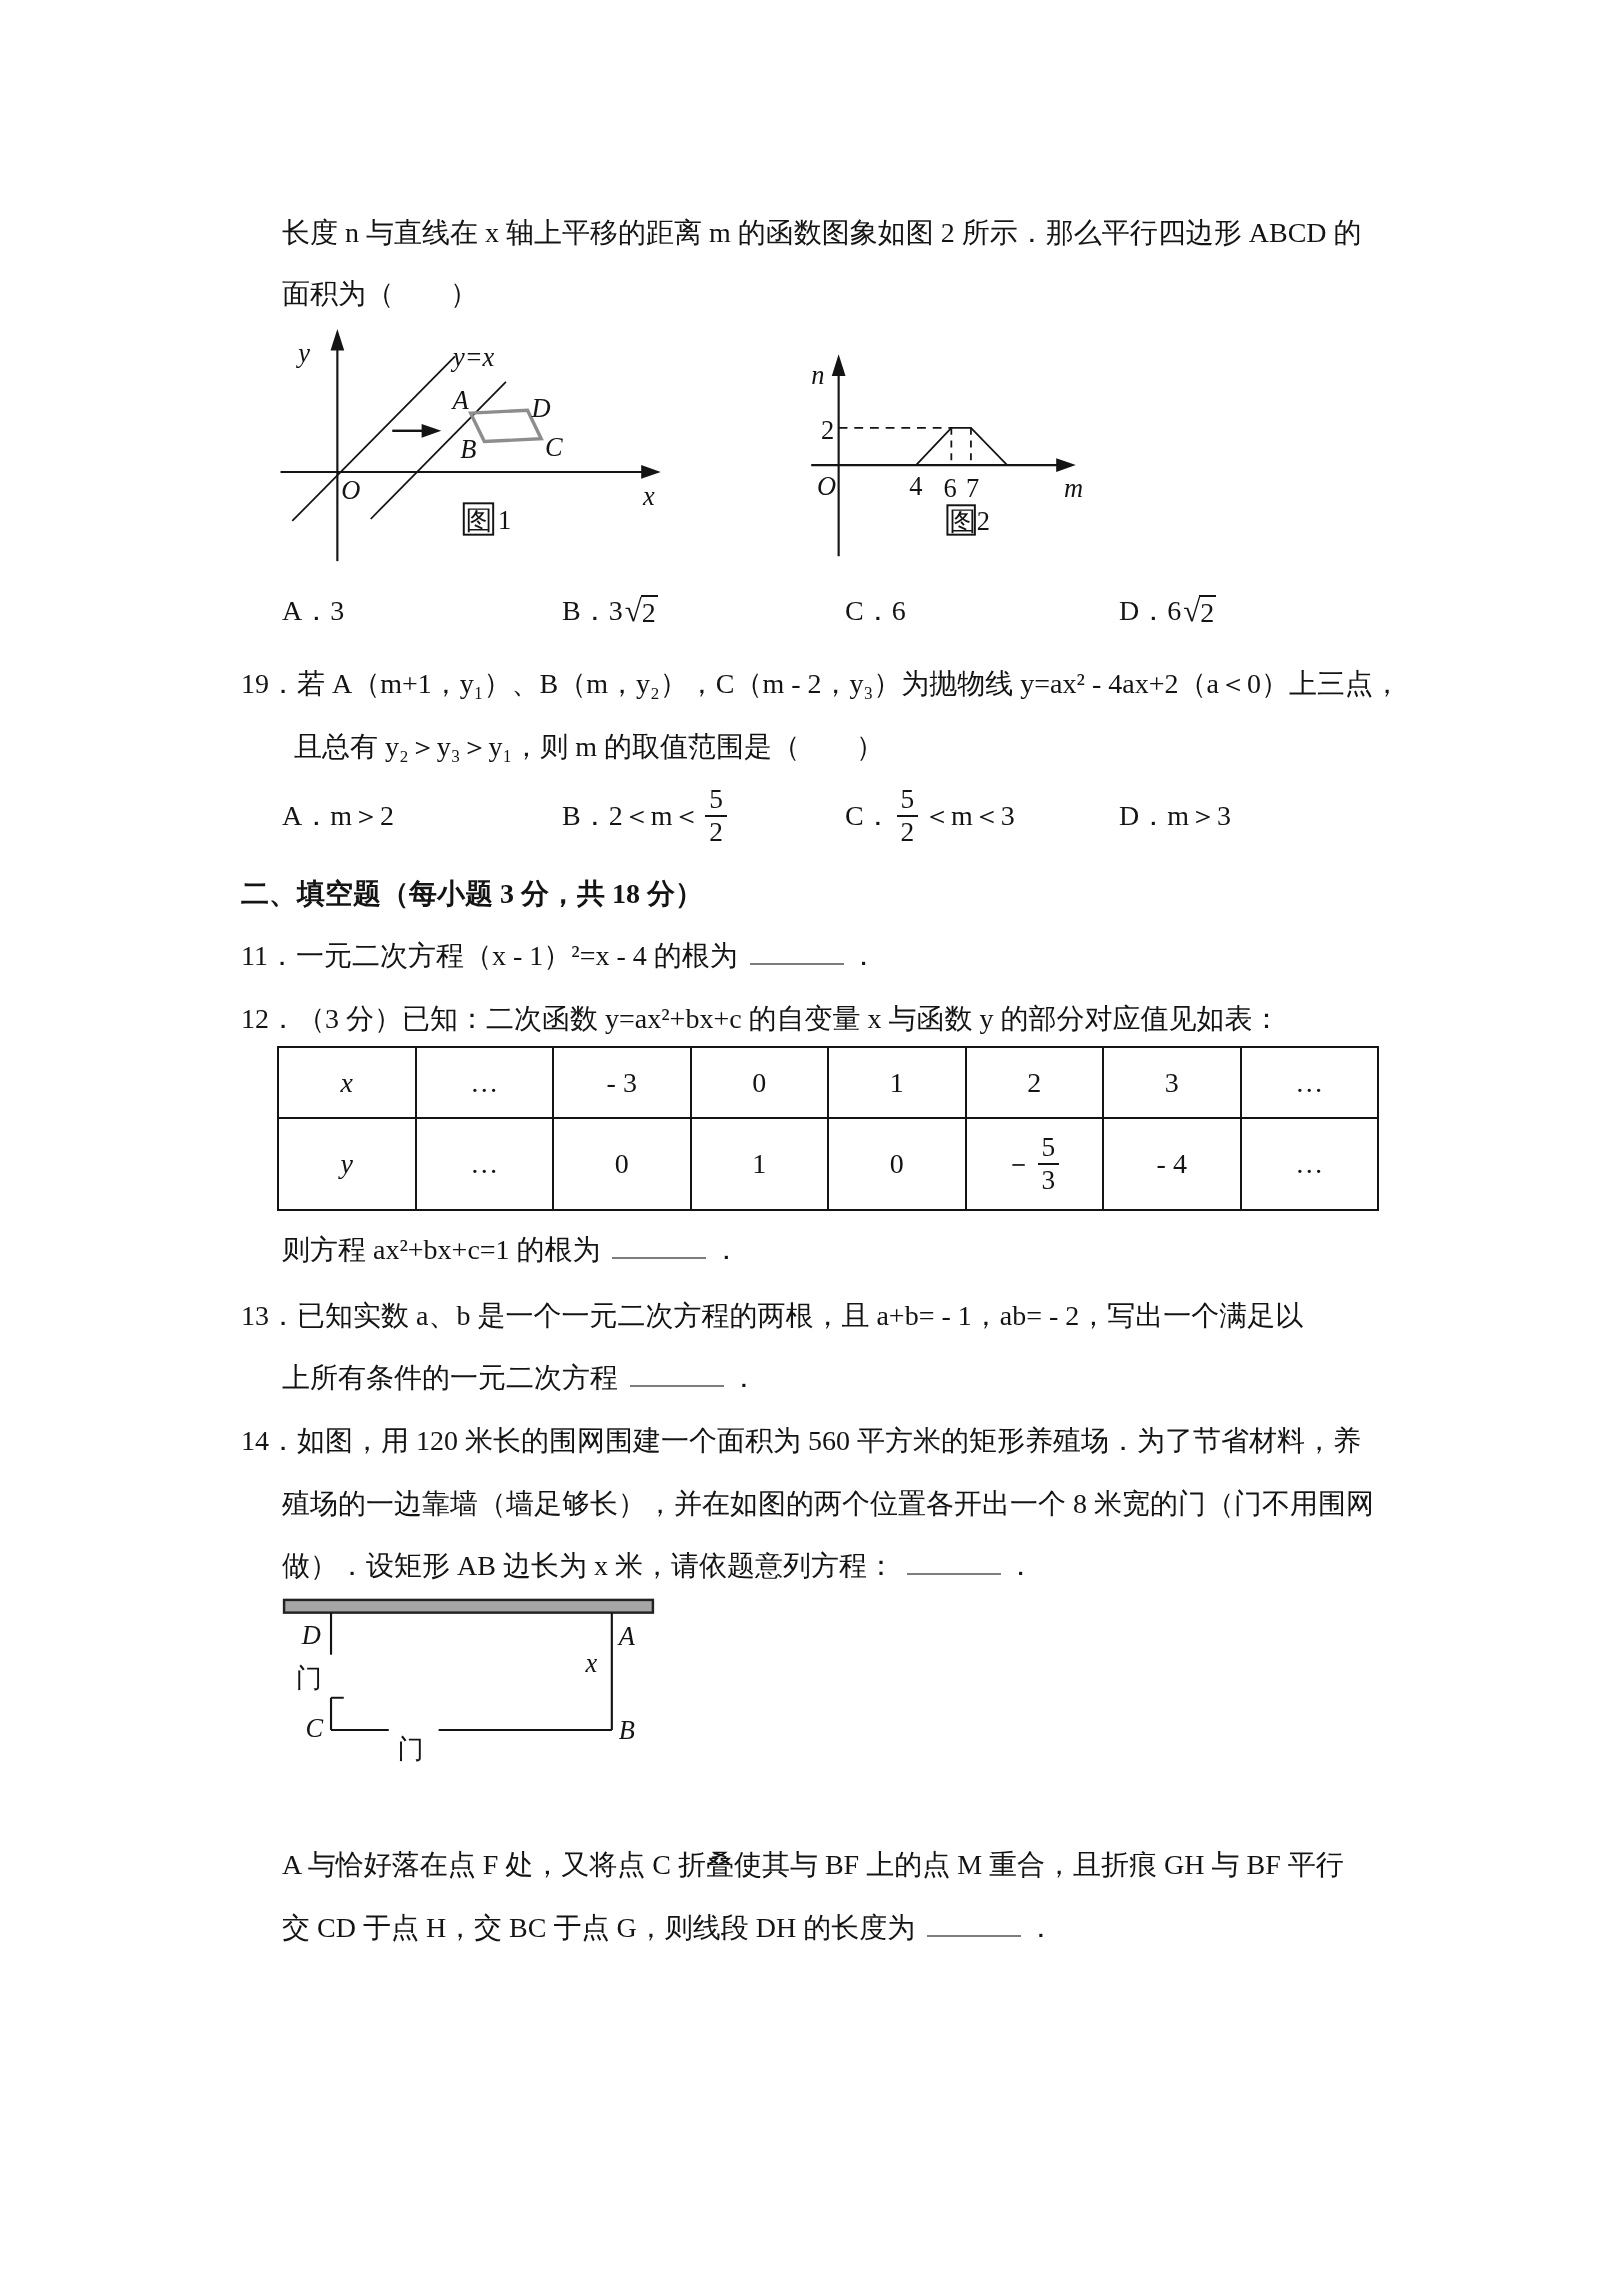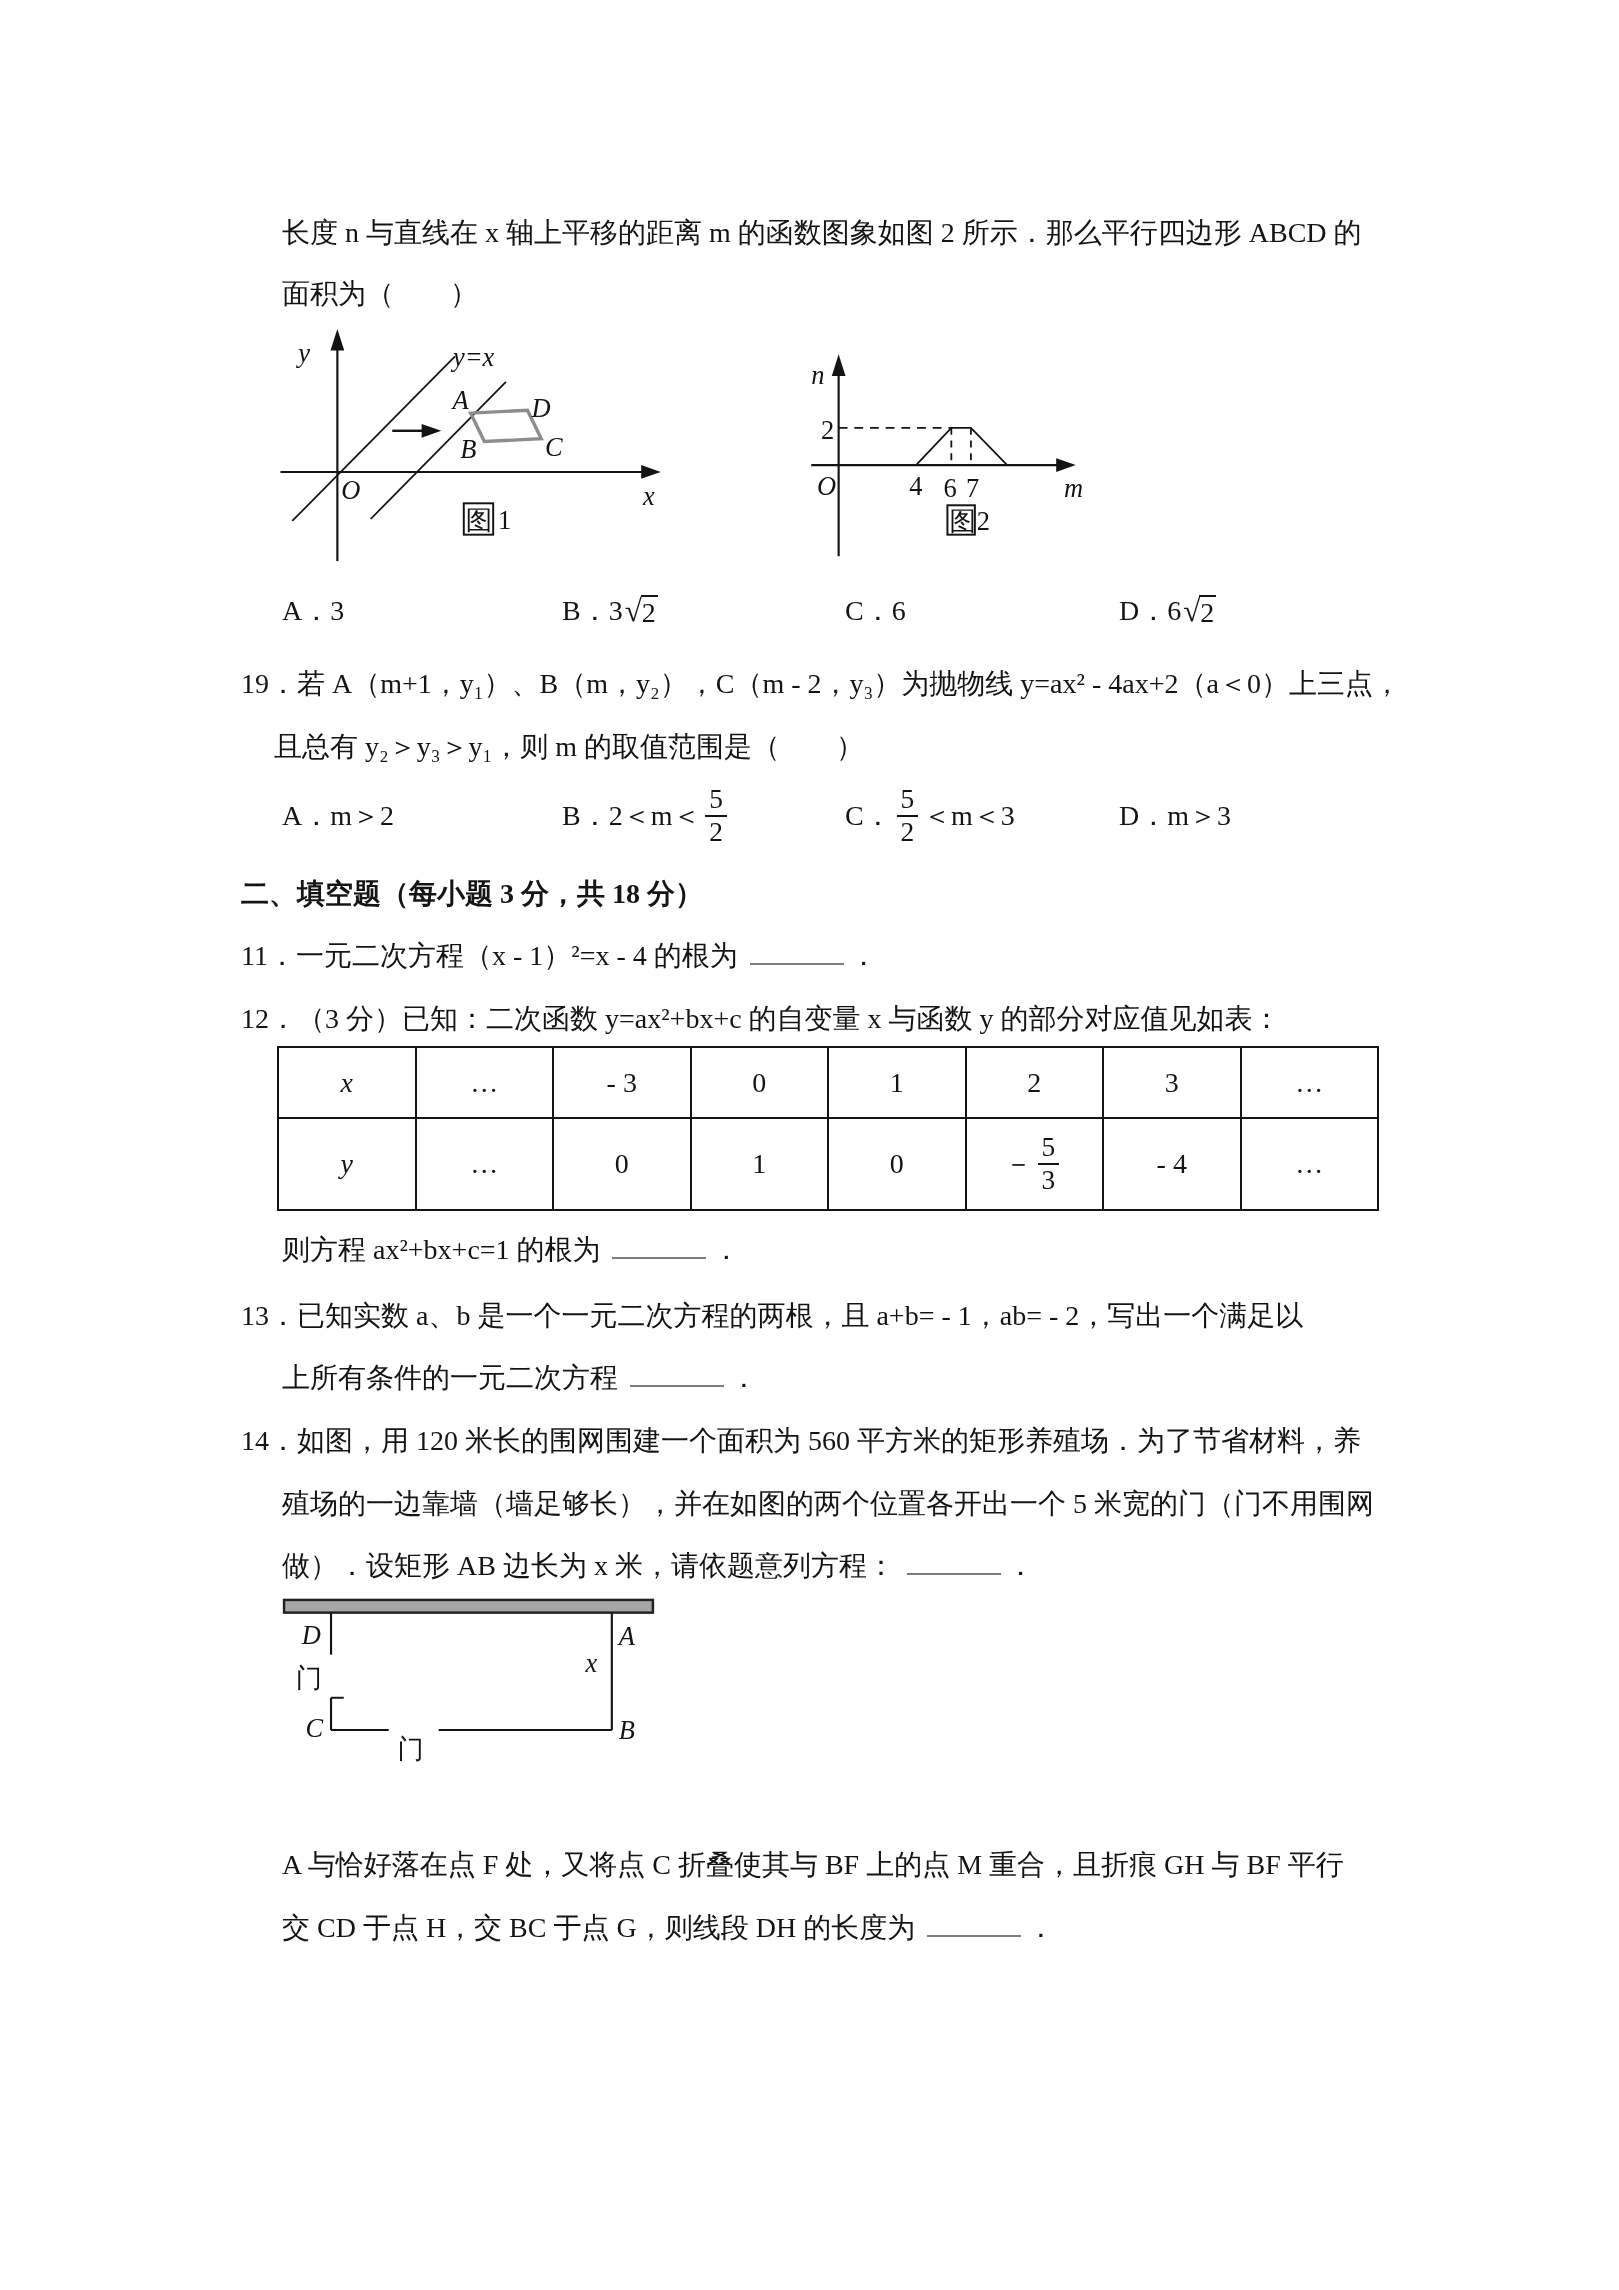--- a/index.html
+++ b/index.html
@@ -115,21 +115,21 @@
         <span class="qnum">D．</span>
         <span>6</span>
         <span class="sqrt">
           <span class="rad">√</span>
           <span class="radicand">2</span>
         </span>
       </span>
   </div>
 
   <div class="abs" style="left:241px;top:665px"><span class="qnum">19．</span><span>若 A（m+1，y₁）、B（m，y₂），C（m - 2，y₃）为抛物线 y=ax² - 4ax+2（a＜0）上三点，</span></div>
-  <div class="abs" style="left:274px;top:728px">且总有 y₂＞y₃＞y₁，则 m 的取值范围是（　　）</div>
+  <div class="abs" style="left:294px;top:728px">且总有 y₂＞y₃＞y₁，则 m 的取值范围是（　　）</div>
 
   <div class="abs optrow2" style="left:0;top:775px;width:1619px">
     <span class="opt optrow2" style="left:282px">
         <span class="qnum">A．</span>
         <span>m＞2</span>
       </span>
     <span class="opt optrow2" style="left:562px">
         <span class="qnum">B．</span>
         <span>2＜m＜</span>
         <span class="frac">
@@ -189,21 +189,21 @@
     </tbody>
       </table>
   </div>
 
   <div class="abs" style="left:282px;top:1231px"><span>则方程 ax²+bx+c=1 的根为</span><span class="blank"></span><span>．</span></div>
 
   <div class="abs" style="left:241px;top:1297px"><span class="qnum">13．</span><span>已知实数 a、b 是一个一元二次方程的两根，且 a+b= - 1，ab= - 2，写出一个满足以</span></div>
   <div class="abs" style="left:282px;top:1359px"><span>上所有条件的一元二次方程</span><span class="blank"></span><span>．</span></div>
 
   <div class="abs" style="left:241px;top:1422px"><span class="qnum">14．</span><span>如图，用 120 米长的围网围建一个面积为 560 平方米的矩形养殖场．为了节省材料，养</span></div>
-  <div class="abs" style="left:282px;top:1485px">殖场的一边靠墙（墙足够长），并在如图的两个位置各开出一个 5 米宽的门（门不用围网</div>
+  <div class="abs" style="left:282px;top:1485px">殖场的一边靠墙（墙足够长），并在如图的两个位置各开出一个 8 米宽的门（门不用围网</div>
   <div class="abs" style="left:282px;top:1547px"><span>做）．设矩形 AB 边长为 x 米，请依题意列方程：</span><span class="blank"></span><span>．</span></div>
 
   <svg class="abs" style="left:223px;top:1596px;font-size:29px" width="490" height="181" viewBox="0 0 500 185">
     <rect x="62" y="4" width="377" height="13" fill="#a6a6a6" stroke="#222222" stroke-width="2.5"></rect>
     <line x1="110" y1="17" x2="110" y2="60" stroke-width="2.2"></line>
     <line x1="110" y1="104" x2="123" y2="104" stroke-width="2"></line>
     <line x1="110" y1="104" x2="110" y2="137" stroke-width="2.2"></line>
     <line x1="110" y1="137" x2="169" y2="137" stroke-width="2.2"></line>
     <line x1="220" y1="137" x2="397" y2="137" stroke-width="2.2"></line>
     <line x1="397" y1="17" x2="397" y2="137" stroke-width="2.2"></line>

